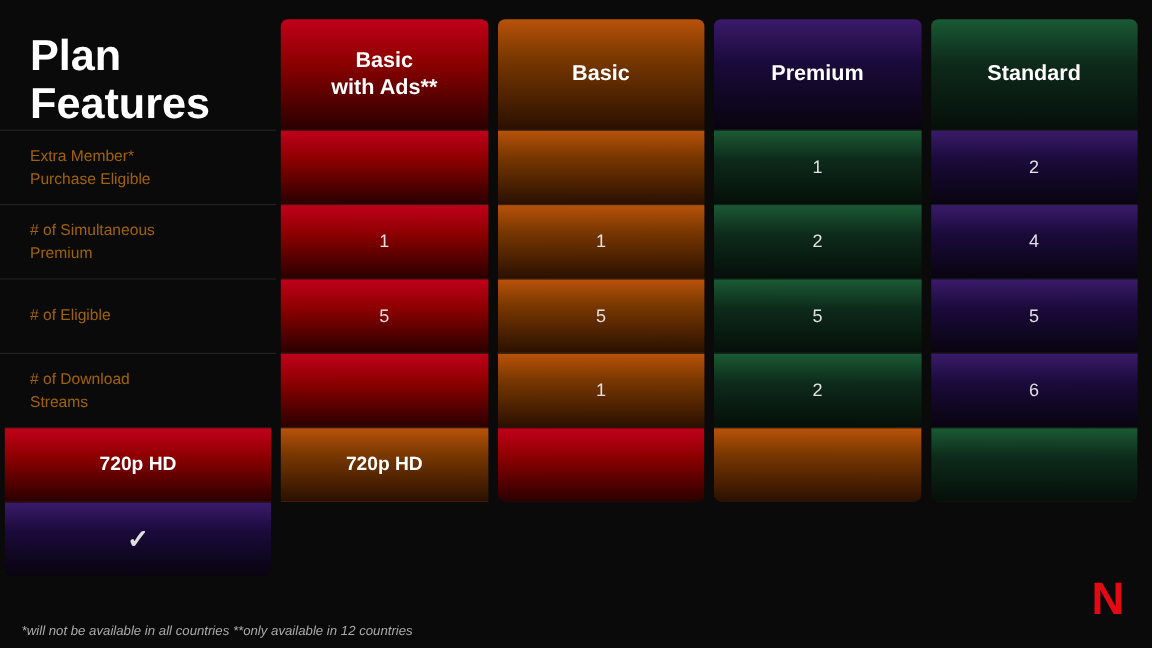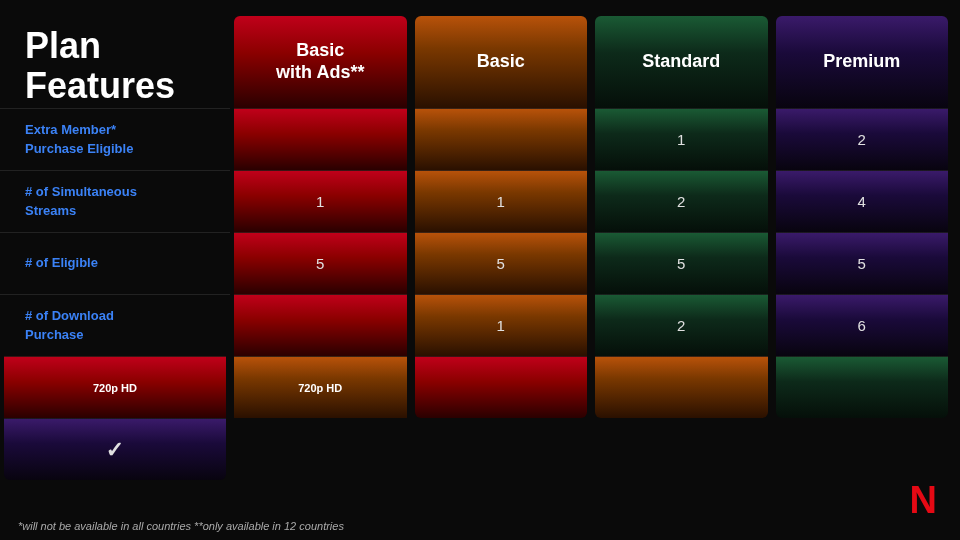--- a/index.html
+++ b/index.html
@@ -87,41 +87,41 @@
     .plan-bg-3 { background: linear-gradient(180deg, #1a5a34 0%, #0d2a1a 40%, #050f09 100%); }
     .plan-bg-4 { background: linear-gradient(180deg, #3a1a6a 0%, #1a0a3a 40%, #08040f 100%); }
 
     
     .grid-label {
       grid-column: 1;
       display: flex;
       align-items: center;
       padding: 8px 10px 8px 25px;
       font-size: 13px;
-      font-weight: 700;
-      color: #3b82f6;
+      font-weight: 400;
+      color: #a16207;
       background: #0a0a0a;
       border-top: 1px solid #222;
     }
 
     
     .grid-cell {
       display: flex;
       align-items: center;
       justify-content: center;
       font-size: 15px;
       font-weight: 400;
       color: #e0e0e0;
       border-top: 1px solid rgba(255,255,255,0.08);
       margin: 0 4px;
     }
 
     .grid-cell.resolution {
       font-weight: 700;
-      font-size: 11px;
+      font-size: 16px;
       color: #ffffff;
     }
 
     
     .last-row-cell {
       border-radius: 0 0 6px 6px;
       margin-bottom: 0;
     }
   </style>
 </head>
@@ -129,45 +129,45 @@
 
 <div class="container">
   <div class="main-grid" id="main-grid">
 
     <div class="grid-header-features">
       <span>Plan Features</span>
     </div>
     <div class="grid-plan-header plan-bg-1" id="header-0" style="white-space: pre-line;">Basic
 with Ads**</div>
     <div class="grid-plan-header plan-bg-2" id="header-1" style="white-space: pre-line;">Basic</div>
+    <div class="grid-plan-header plan-bg-4" id="header-3" style="white-space: pre-line;">Premium</div>
     <div class="grid-plan-header plan-bg-3" id="header-2" style="white-space: pre-line;">Standard</div>
-    <div class="grid-plan-header plan-bg-4" id="header-3" style="white-space: pre-line;">Premium</div>
 
     <div class="grid-label" id="label-0" style="white-space: pre-line; line-height: 1.4;">Extra Member*
 Purchase Eligible</div>
     <div class="grid-cell plan-bg-1" id="cell-0-0"></div>
     <div class="grid-cell plan-bg-2" id="cell-1-0"></div>
     <div class="grid-cell plan-bg-3" id="cell-2-0">1</div>
     <div class="grid-cell plan-bg-4" id="cell-3-0">2</div>
 
     <div class="grid-label" id="label-1" style="white-space: pre-line; line-height: 1.4;"># of Simultaneous
-Streams</div>
+Premium</div>
     <div class="grid-cell plan-bg-1" id="cell-0-1">1</div>
     <div class="grid-cell plan-bg-2" id="cell-1-1">1</div>
     <div class="grid-cell plan-bg-3" id="cell-2-1">2</div>
     <div class="grid-cell plan-bg-4" id="cell-3-1">4</div>
 
     <div class="grid-label" id="label-2" style="white-space: pre-line; line-height: 1.4;"># of Eligible</div>
     <div class="grid-cell plan-bg-1" id="cell-0-2">5</div>
     <div class="grid-cell plan-bg-2" id="cell-1-2">5</div>
     <div class="grid-cell plan-bg-3" id="cell-2-2">5</div>
     <div class="grid-cell plan-bg-4" id="cell-3-2">5</div>
 
     <div class="grid-label" id="label-3" style="white-space: pre-line; line-height: 1.4;"># of Download
-Purchase</div>
+Streams</div>
     <div class="grid-cell plan-bg-1" id="cell-0-3"></div>
     <div class="grid-cell plan-bg-2" id="cell-1-3">1</div>
     <div class="grid-cell plan-bg-3" id="cell-2-3">2</div>
     <div class="grid-cell plan-bg-4" id="cell-3-3">6</div>
 
     <div class="grid-cell resolution plan-bg-1" id="cell-0-4">720p HD</div>
     <div class="grid-cell resolution plan-bg-2" id="cell-1-4">720p HD</div>
 
     <div class="grid-cell last-row-cell plan-bg-1" id="cell-0-5"></div>
     <div class="grid-cell last-row-cell plan-bg-2" id="cell-1-5"></div>

